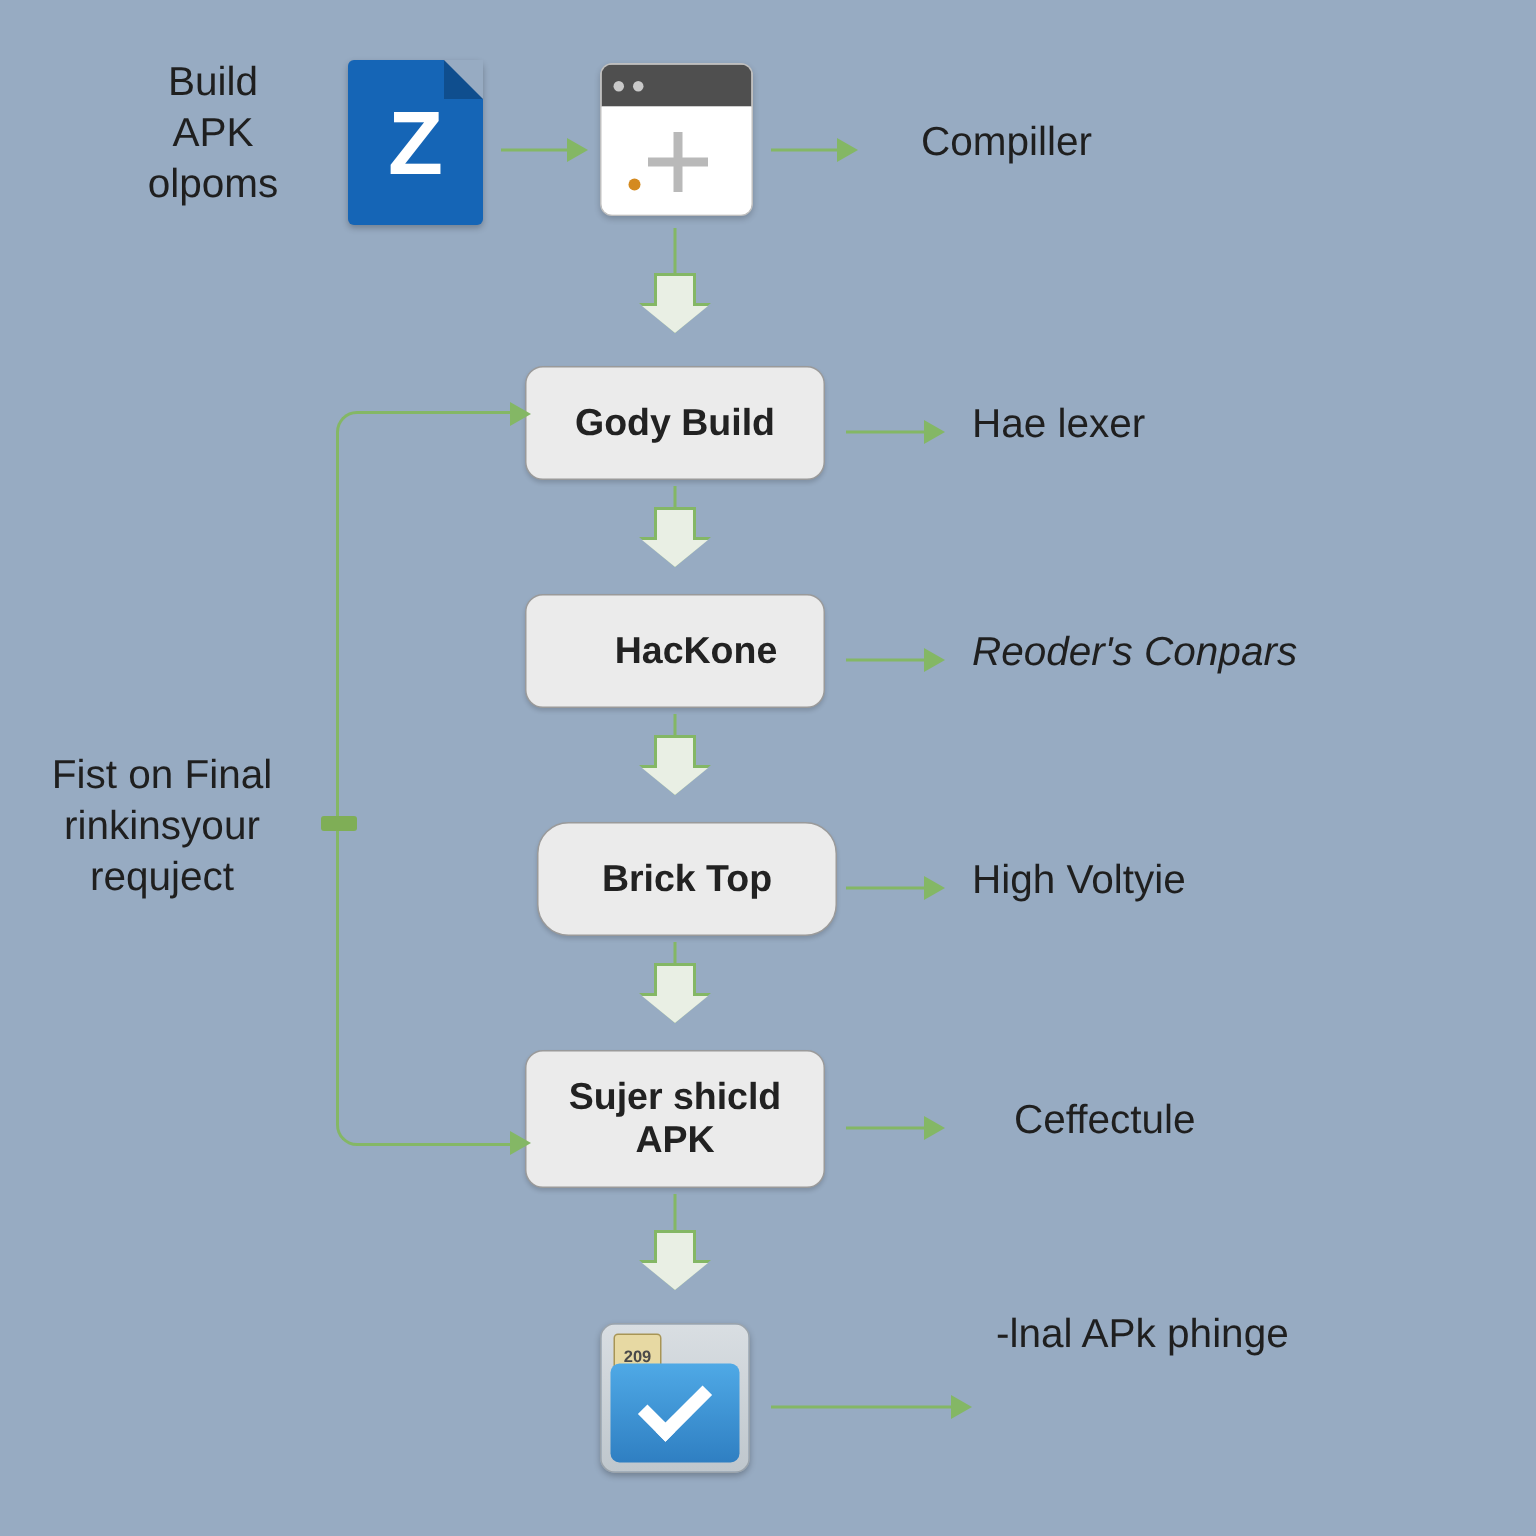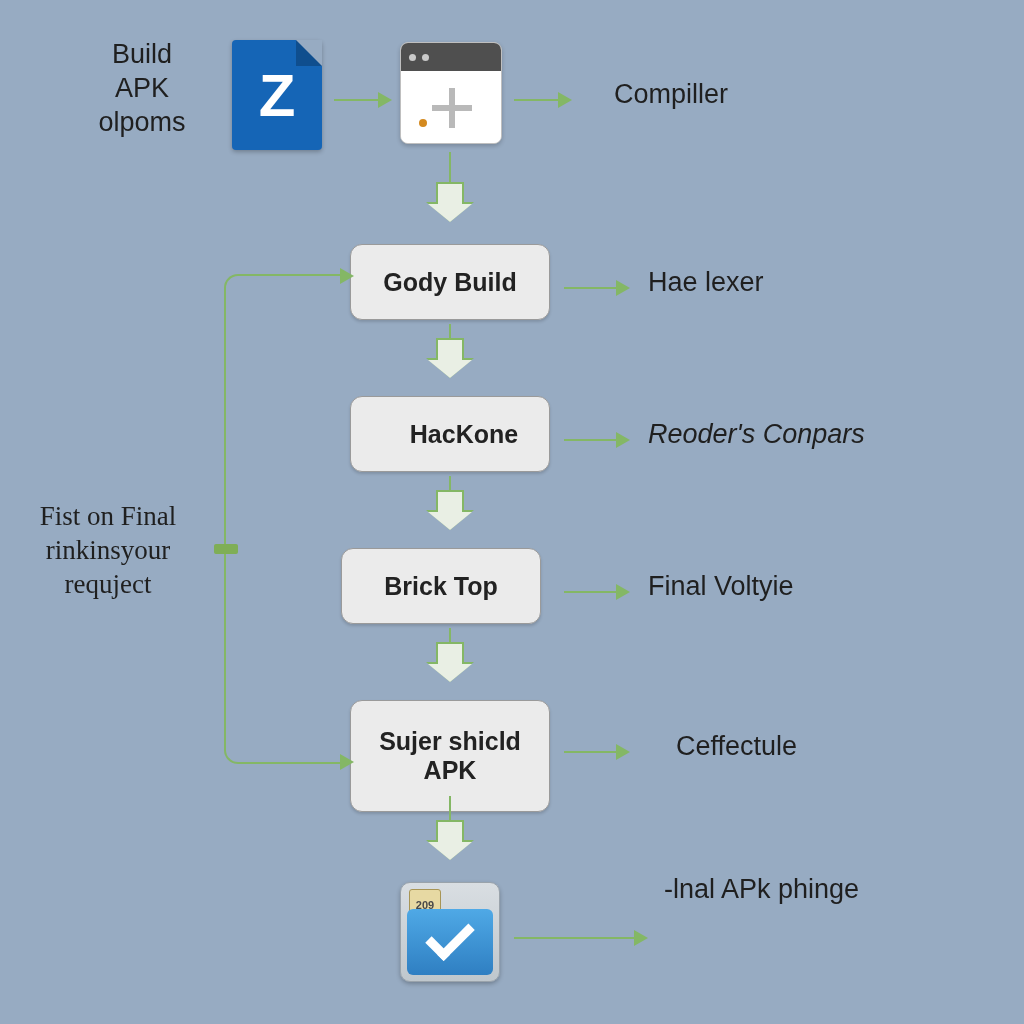--- a/index.html
+++ b/index.html
@@ -280,38 +280,38 @@
 <div class="label left" style="left:648px; top:418px;font-style:italic;">
   <span>Reoder's Conpars</span>
 </div>
 
 <div class="arrow-down" style="left:430px; top:476px;">
   <div class="stem" style="height:14px;"></div>
   <div class="block"></div>
   <div class="tri"></div>
 </div>
 
-<div class="step-box" style="left:341px; top:548px;">
+<div class="step-box" style="left:358px; top:548px;border-radius:21px;">
   <span style="white-space:pre-line;">Brick Top</span>
 </div>
 <div class="arrow-right" style="left:564px; top:584px;">
   <div class="shaft" style="width:52px;"></div>
   <div class="head"></div>
 </div>
 <div class="label left" style="left:648px; top:570px;">
-  <span>Final Voltyie</span>
+  <span>High Voltyie</span>
 </div>
 
 <div class="arrow-down" style="left:430px; top:628px;">
   <div class="stem" style="height:14px;"></div>
   <div class="block"></div>
   <div class="tri"></div>
 </div>
 
-<div class="step-box" style="left:350px; top:700px; height:112px;">
+<div class="step-box" style="left:350px; top:700px; height:92px;">
   <span style="white-space:pre-line;">Sujer shicld
 APK</span>
 </div>
 <div class="arrow-right" style="left:564px; top:744px;">
   <div class="shaft" style="width:52px;"></div>
   <div class="head"></div>
 </div>
 <div class="label left" style="left:676px; top:730px;">
   <span>Ceffectule</span>
 </div>
@@ -333,21 +333,21 @@
 
 <div class="arrow-right" style="left:514px; top:930px;">
   <div class="shaft" style="width:120px;"></div>
   <div class="head"></div>
 </div>
 <div class="label left" style="left:664px; top:873px;">
   <span>-lnal APk phinge</span>
 </div>
 
 <div class="label" style="left:18px; top:500px; width:180px;">
-  <span style="white-space:pre-line; display:block;font-family:Liberation Serif, serif;">Fist on Final
+  <span style="white-space:pre-line; display:block;">Fist on Final
 rinkinsyour
 requject</span>
 </div>
 
 <div class="elbow" style="left:224px; top:274px; width:116px; height:490px; border-bottom:2px solid #84b765; border-top:2px solid #84b765;">
   <div class="head" style="top:-8px;"></div>
   <div class="head" style="bottom:-8px;"></div>
   <div class="marker" style="left:-12px; top:268px;"></div>
 </div>
 

